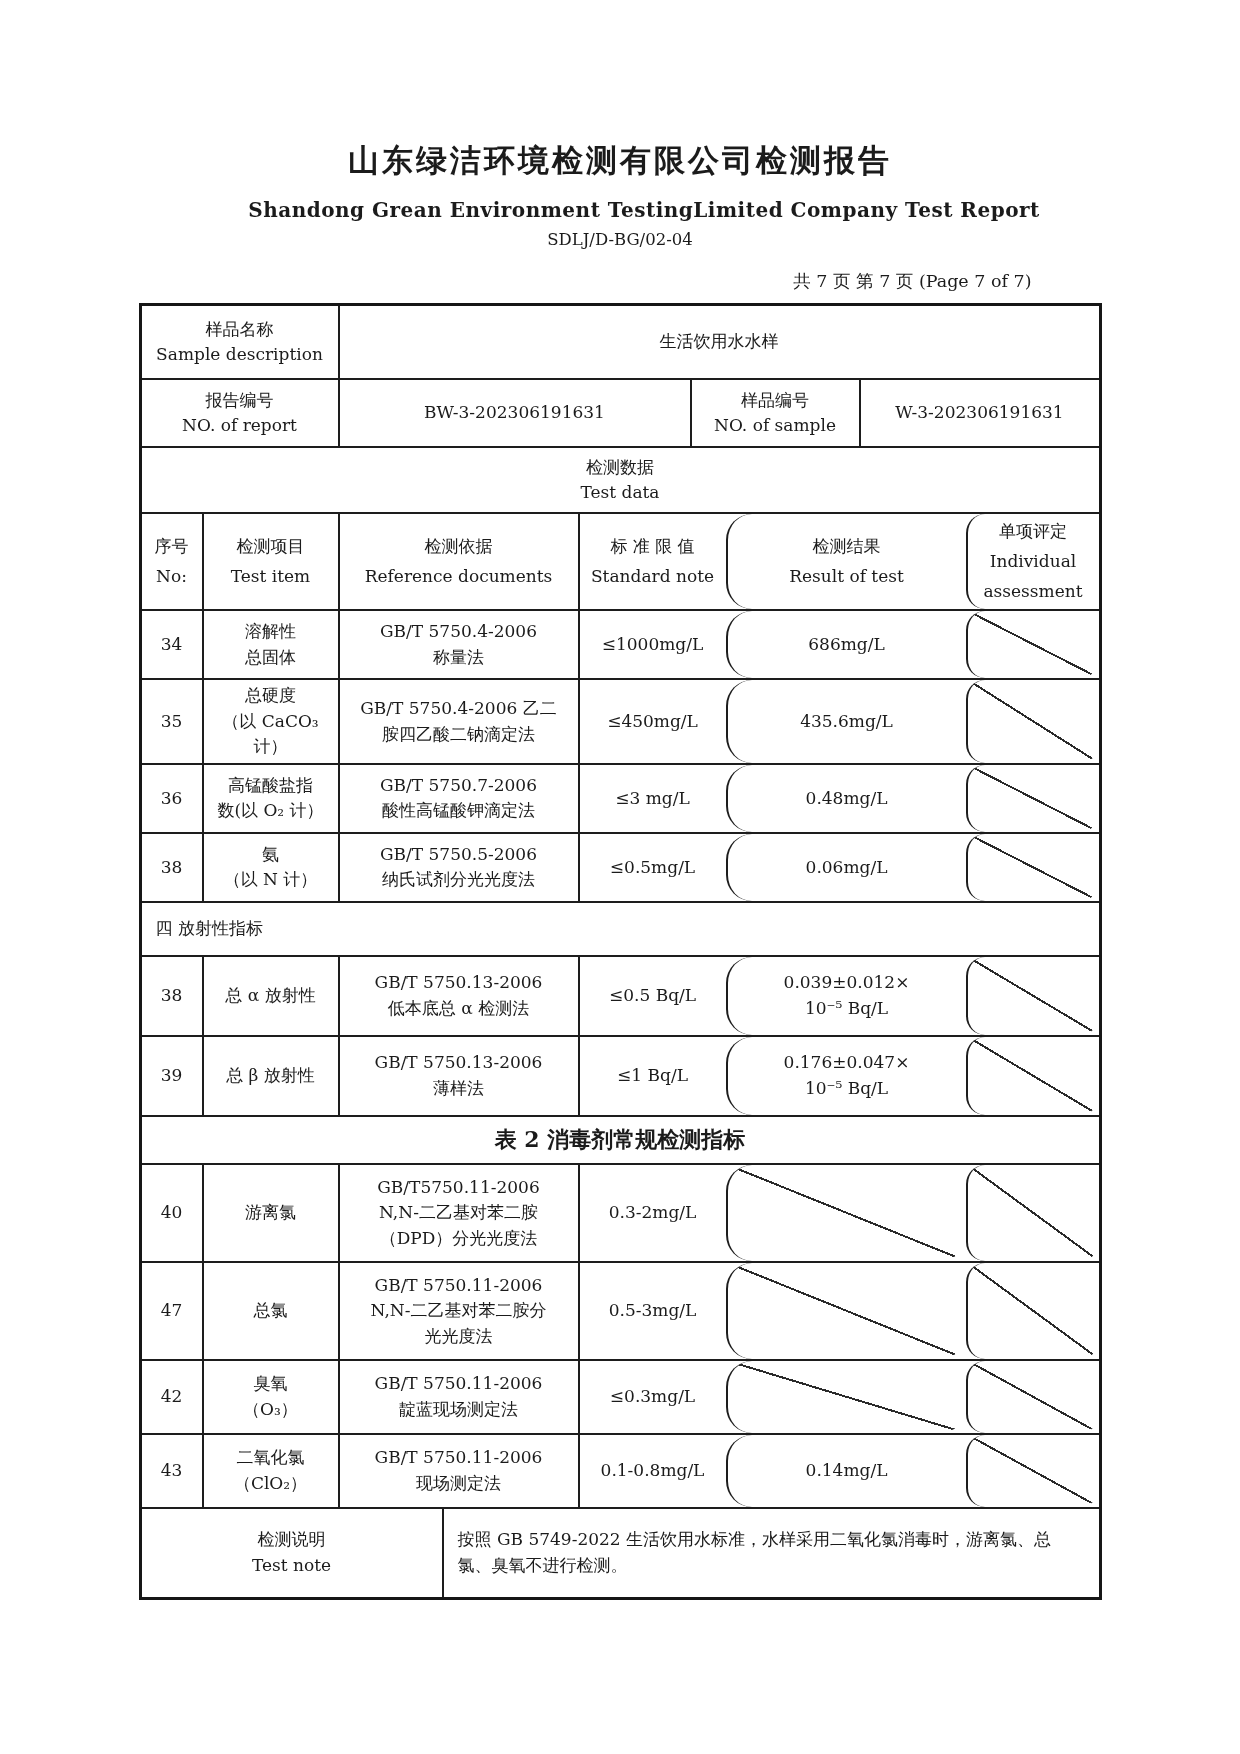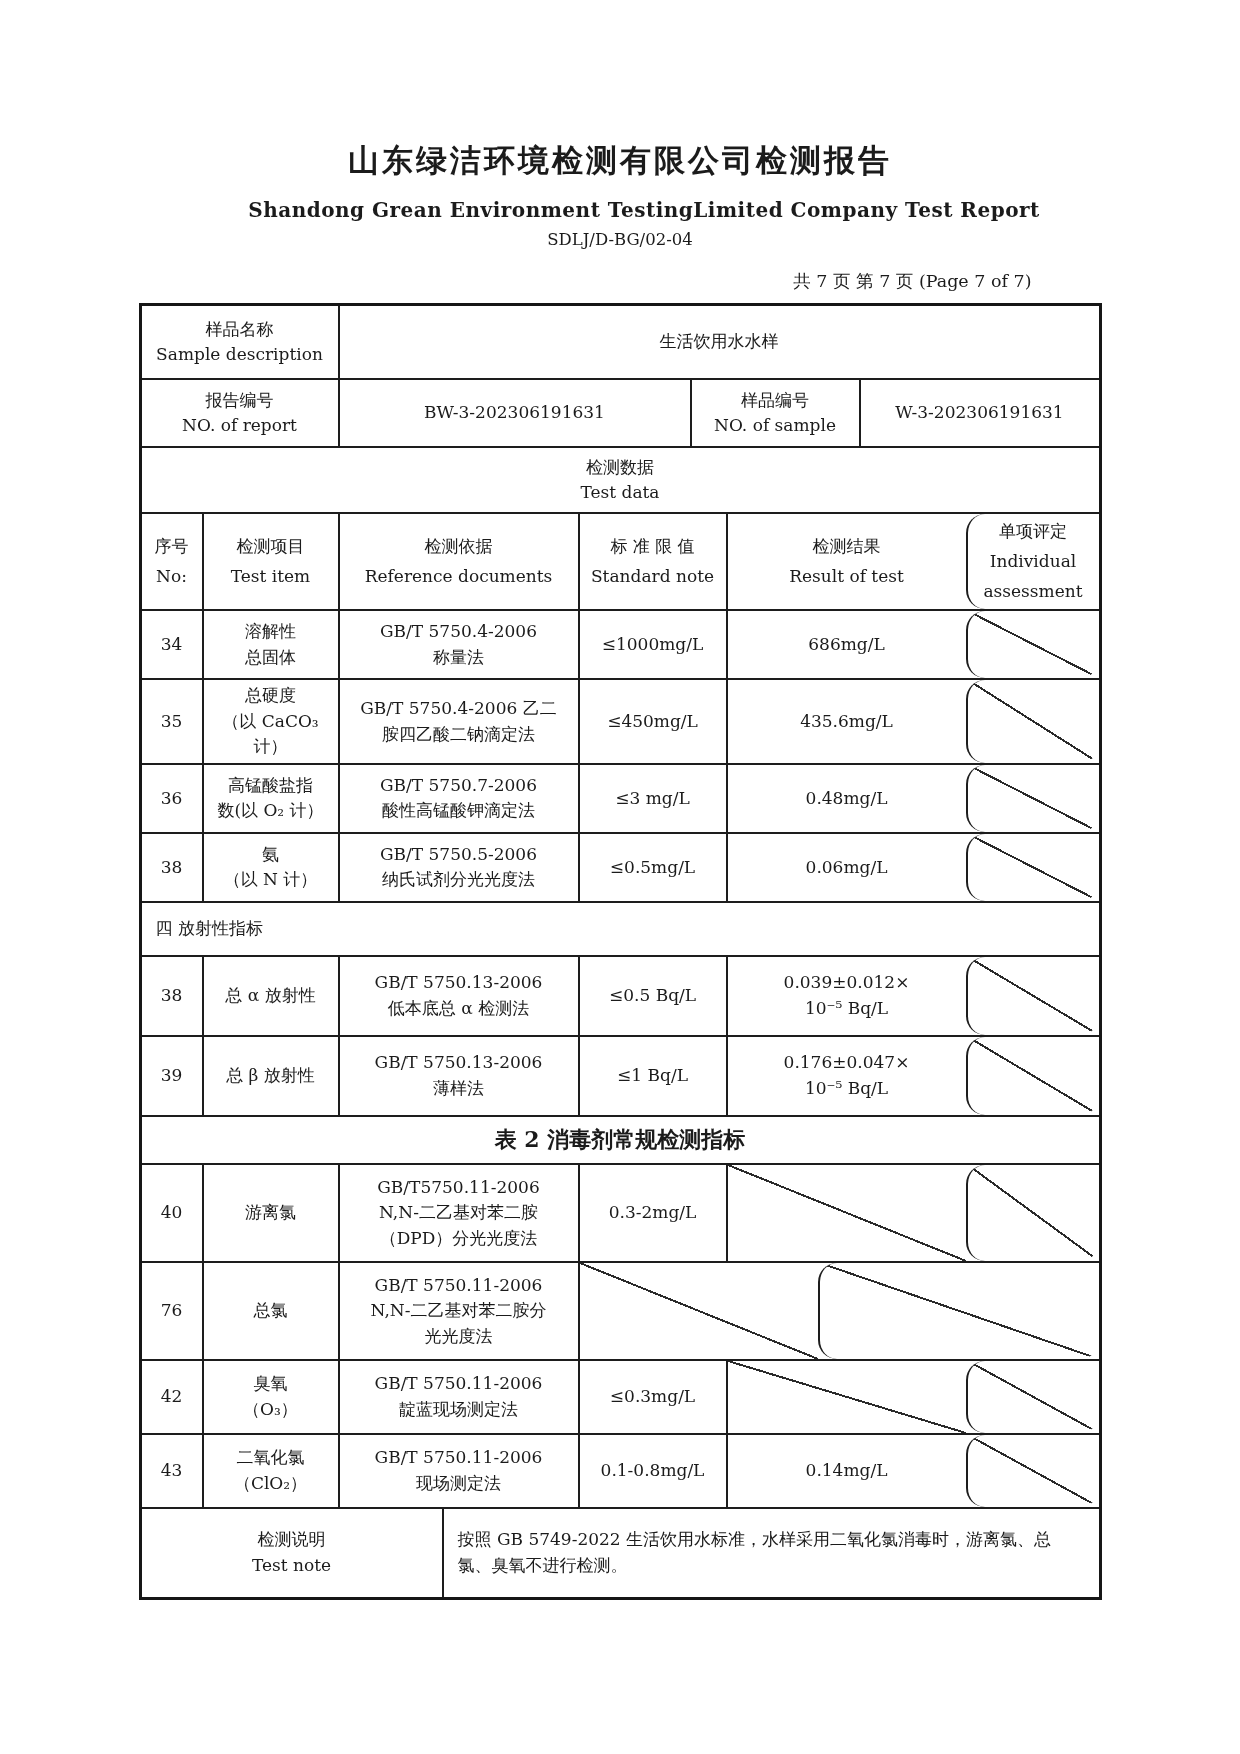--- a/index.html
+++ b/index.html
@@ -40,21 +40,21 @@
     border-left:2px solid #1d1d1d;
     display:flex; align-items:center; justify-content:center;
     text-align:center; white-space:pre-line;
     padding:3px 5px; box-sizing:border-box; line-height:1.5;
   }
   .td:first-child { border-left:none; }
   .grow { flex:1; }
 
   
   .c1{ width:60px; } .c2{ width:136px; } .c3{ width:240px; }
-  .c4{ width:148px; } .c5{ width:240px; } .c6{ flex:1;border-radius:19px; }
+  .c4{ width:148px; } .c5{ width:240px;border-radius:26px; } .c6{ flex:1;border-radius:19px; }
 
   
   .wi-label{ width:196px; } .wi-repno{ width:352px; } .wi-samplbl{ width:169px; }
   .w-note-label{ width:300px; }
 
   
   .h-sample{ min-height:72px; } .h-report{ min-height:66px; }
   .h-testdata{ min-height:64px; } .h-head{ min-height:80px; }
   .h67{ min-height:67px; } .h-band4{ min-height:52px; }
   .h78{ min-height:78px; } .h-band2{ min-height:46px; }
@@ -201,25 +201,26 @@
       <div class="td c2">游离氯</div>
       <div class="td c3">GB/T5750.11-2006
 N,N-二乙基对苯二胺
 （DPD）分光光度法</div>
       <div class="td c4">0.3-2mg/L</div>
       <div class="td c5 diag"></div>
       <div class="td c6 diag"></div>
     </div>
 
     <div class="tr h96">
-      <div class="td c1">76</div>
+      <div class="td c1">47</div>
       <div class="td c2">总氯</div>
       <div class="td c3">GB/T 5750.11-2006
 N,N-二乙基对苯二胺分
 光光度法</div>
+      <div class="td c4">0.5-3mg/L</div>
       <div class="td c5 diag"></div>
       <div class="td c6 diag"></div>
     </div>
 
     <div class="tr h72">
       <div class="td c1">42</div>
       <div class="td c2">臭氧
 （O₃）</div>
       <div class="td c3">GB/T 5750.11-2006
 靛蓝现场测定法</div>

